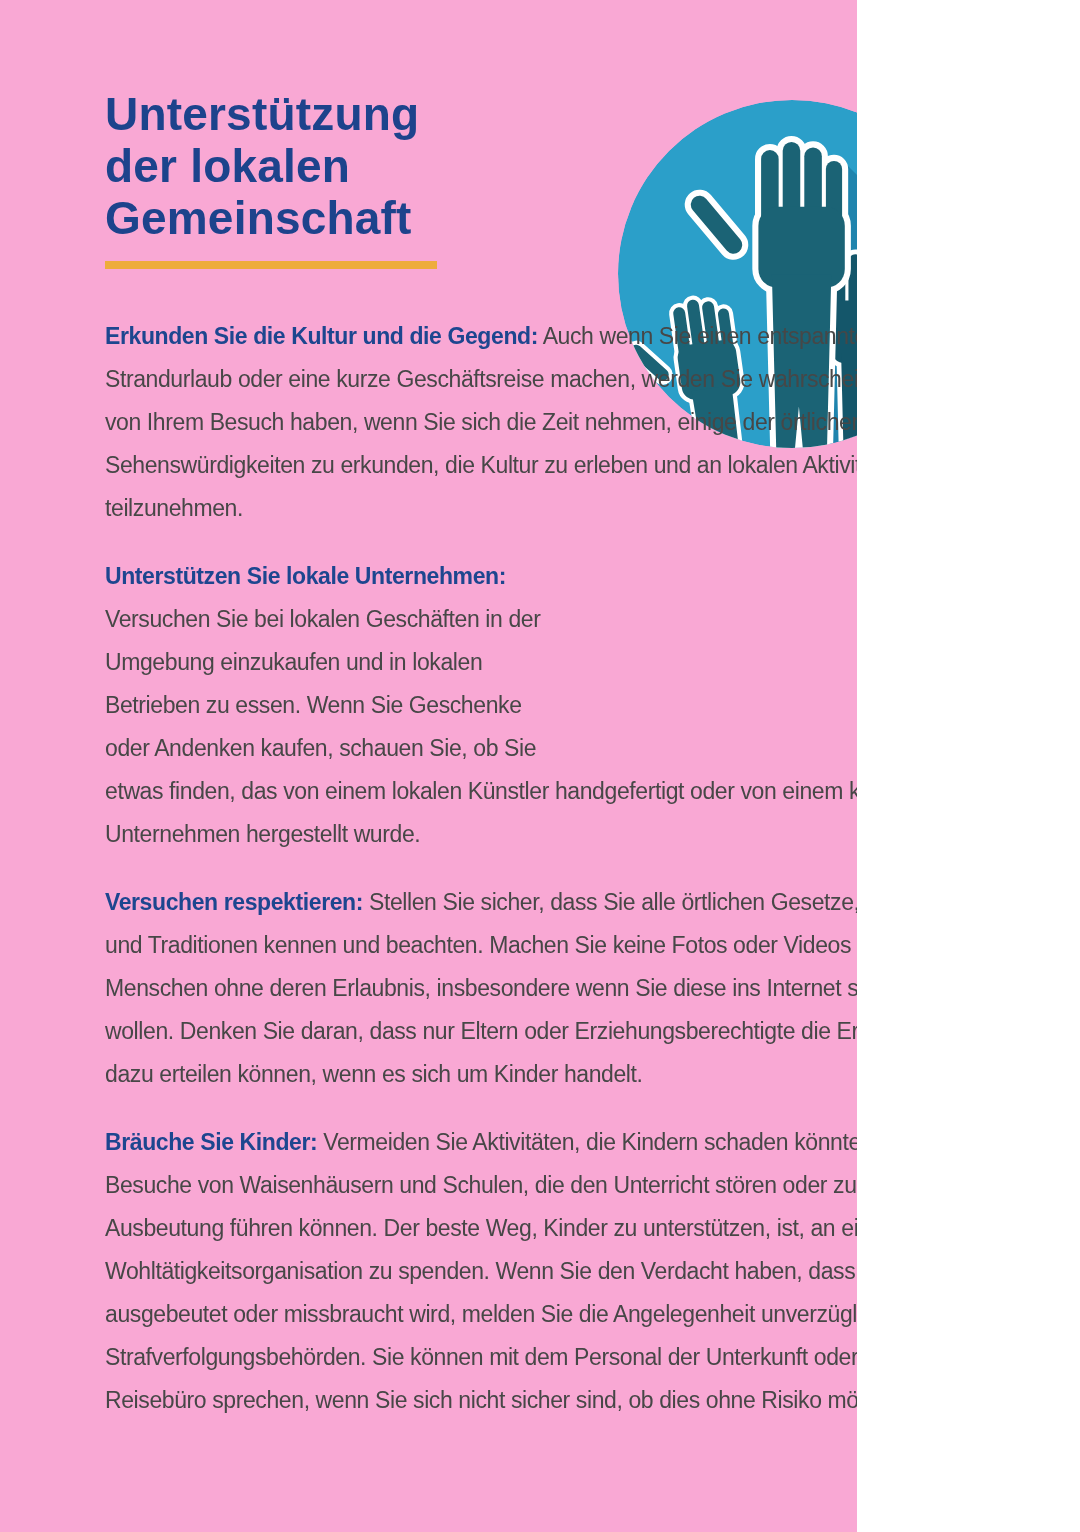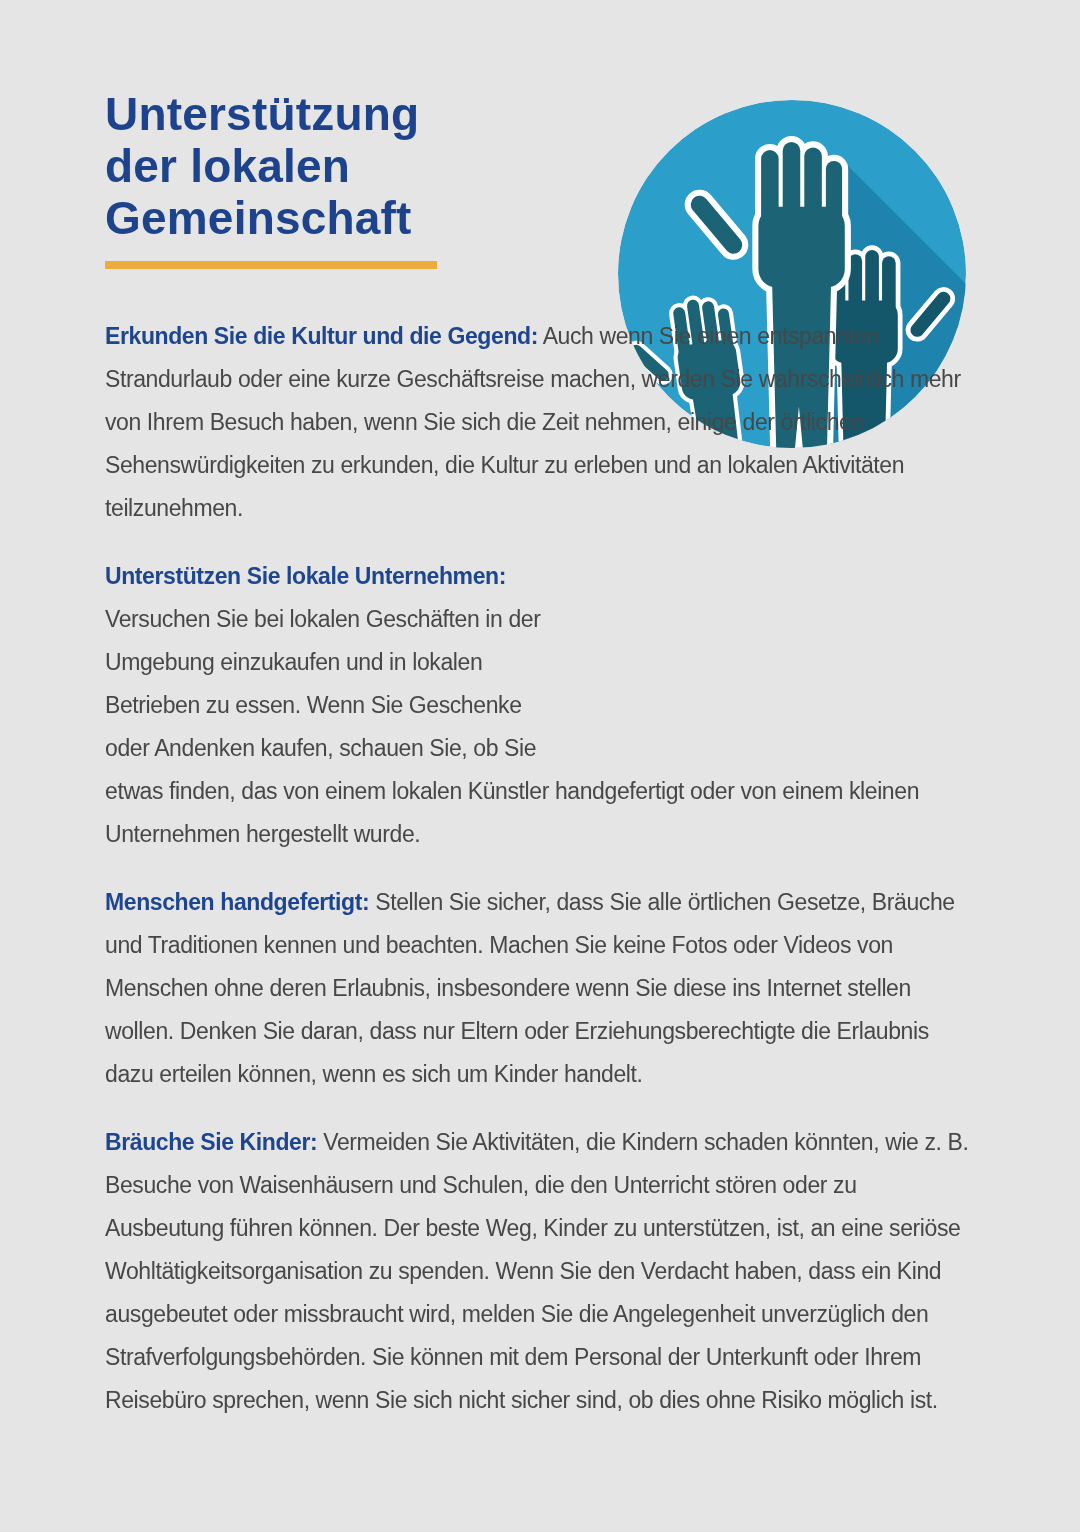--- a/index.html
+++ b/index.html
@@ -1,21 +1,21 @@
 <!DOCTYPE html>
 <html style="--heading: #1d438c; --lead: #1d468f; --body-text: #474747; --accent-rule: #eeac3c; --icon-circle: #2b9fc9; --icon-circle-shadow: #1f84ad; --icon-hands: #1b6375; --icon-hands-shaded: #14566a;"><head>
 <meta charset="utf-8">
 <style>
   :root{
     --heading:#1d438c; --lead:#1d468f; --body-text:#474747; --accent-rule:#eeac3c;
     --icon-circle:#2b9fc9; --icon-circle-shadow:#1f84ad; --icon-hands:#1b6375; --icon-hands-shaded:#14566a;
   }
   html,body{margin:0;padding:0;background:#ffffff;}
   body{font-family:"Liberation Sans",sans-serif;}
-  .page{position:relative;width:1080px;height:1532px;background:#e5e5e5;overflow:hidden;}
+  .page{position:relative;width:857px;height:1532px;background:#f9a8d4;overflow:hidden;}
   .content{position:absolute;left:105px;top:0;width:870px;}
   .doc-title{
     margin:88px 0 0 0;font-size:46px;line-height:52px;font-weight:bold;
     color:var(--heading);white-space:pre-line;letter-spacing:0.2px;
   }
   .accent-rule{margin-top:17px;width:332px;height:8px;background:var(--accent-rule);}
   .body-copy{margin-top:46px;}
   .para{
     font-size:23px;line-height:43px;color:var(--body-text);
     letter-spacing:-0.4px;margin:0 0 25px 0;
@@ -83,21 +83,21 @@
 Gemeinschaft</h1>
     <div class="accent-rule"></div>
 
     <div class="body-copy">
       <p class="para"><span class="lead">Erkunden Sie die Kultur und die Gegend:</span>
         <span>Auch wenn Sie einen entspannten Strandurlaub oder eine kurze Geschäftsreise machen, werden Sie wahrscheinlich mehr von Ihrem Besuch haben, wenn Sie sich die Zeit nehmen, einige der örtlichen Sehenswürdigkeiten zu erkunden, die Kultur zu erleben und an lokalen Aktivitäten teilzunehmen.</span></p>
 
       <p class="para"><span class="icon-spacer"></span><span class="lead">Unterstützen Sie lokale Unternehmen:</span>
         <span>Versuchen Sie bei lokalen Geschäften in der Umgebung einzukaufen und in lokalen Betrieben zu essen. Wenn Sie Geschenke oder Andenken kaufen, schauen Sie, ob Sie etwas finden, das von einem lokalen Künstler handgefertigt oder von einem kleinen Unternehmen hergestellt wurde.</span></p>
 
-      <p class="para"><span class="lead">Menschen handgefertigt:</span>
+      <p class="para"><span class="lead">Versuchen respektieren:</span>
         <span>Stellen Sie sicher, dass Sie alle örtlichen Gesetze, Bräuche und Traditionen kennen und beachten. Machen Sie keine Fotos oder Videos von Menschen ohne deren Erlaubnis, insbesondere wenn Sie diese ins Internet stellen wollen. Denken Sie daran, dass nur Eltern oder Erziehungsberechtigte die Erlaubnis dazu erteilen können, wenn es sich um Kinder handelt.</span></p>
 
       <p class="para"><span class="lead">Bräuche Sie Kinder:</span>
         <span>Vermeiden Sie Aktivitäten, die Kindern schaden könnten, wie z. B. Besuche von Waisenhäusern und Schulen, die den Unterricht stören oder zu Ausbeutung führen können. Der beste Weg, Kinder zu unterstützen, ist, an eine seriöse Wohltätigkeitsorganisation zu spenden. Wenn Sie den Verdacht haben, dass ein Kind ausgebeutet oder missbraucht wird, melden Sie die Angelegenheit unverzüglich den Strafverfolgungsbehörden. Sie können mit dem Personal der Unterkunft oder Ihrem Reisebüro sprechen, wenn Sie sich nicht sicher sind, ob dies ohne Risiko möglich ist.</span></p>
     </div>
   </div>
 
 </div>
 
 </body></html>

